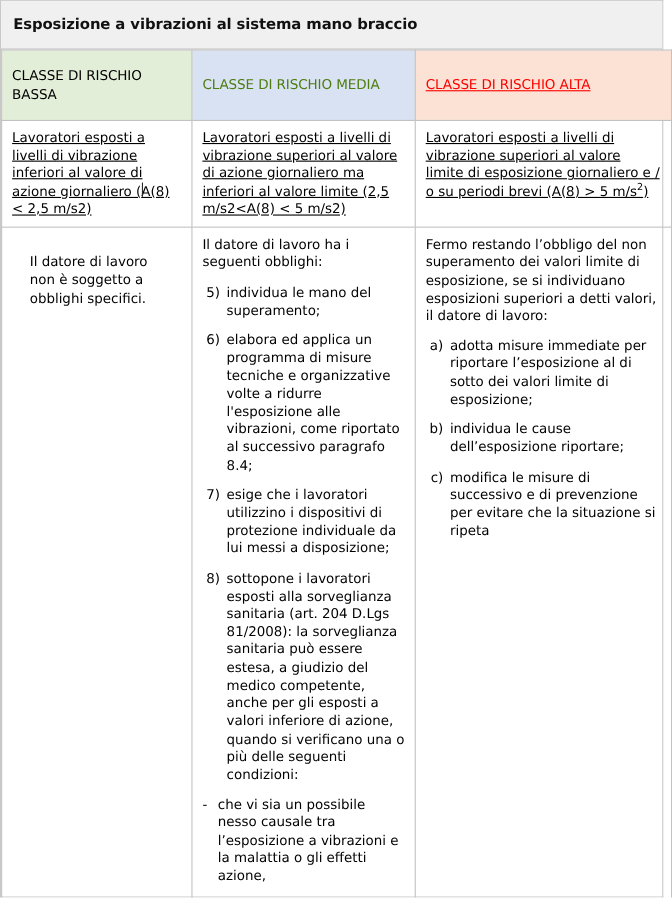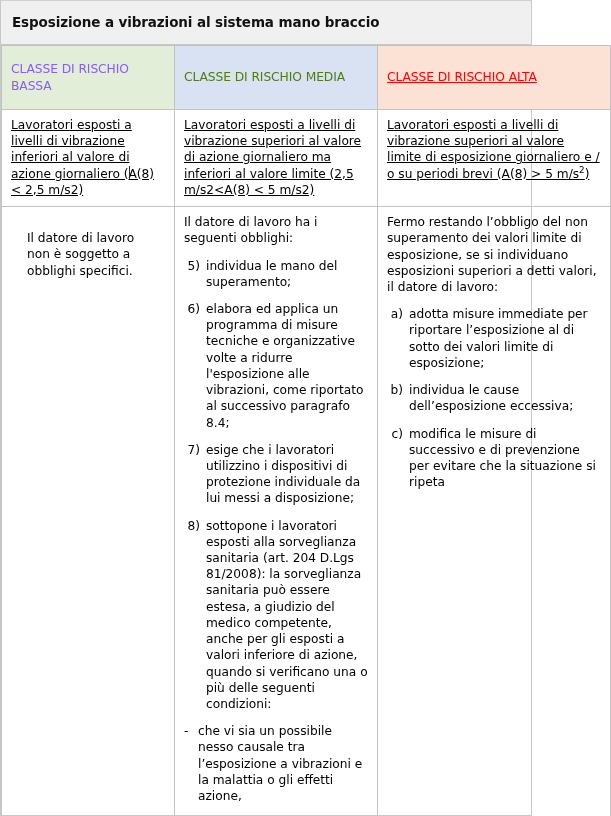--- a/index.html
+++ b/index.html
@@ -10,21 +10,21 @@
   }
   body {
     width: 611px;
     height: 816px;
     font-family: "DejaVu Sans", sans-serif;
     color: #000000;
     overflow: hidden;
   }
 
   .doc-frame {
-    width: 532px;
+    width: 603px;
     height: 816px;
     border: 1px solid #c8c8c8;
     border-top: 1px solid #d0d0d0;
     background: #ffffff;
     position: relative;
   }
 
   
   .title-bar {
     height: 44px;
@@ -65,21 +65,21 @@
     vertical-align: middle;
     padding: 6px 9px;
     font-size: 12.3px;
     letter-spacing: -0.1px;
   }
 
   .cell-low   { background: #e3eed9; }
   .cell-med   { background: #d9e2f3; }
   .cell-high  { background: #fbe2d4; text-decoration: underline; }
 
-  .hdr-low  { color: #8b5cf6; }
+  .hdr-low  { color: #000000; }
   .hdr-med  { color: #4d7c0f; }
   .hdr-high { color: #ff0000; }
 
   .desc-cell { font-size: 12.3px; line-height: 1.34; text-decoration: underline; }
   .desc-cell p { margin: 0; }
 
   .body-cell { font-size: 12.2px; line-height: 1.33; }
   .body-cell > p.lead { margin: 0 0 11px 0; }
   .body-cell > p.lead.tight { margin: 16px; }
 
@@ -191,21 +191,21 @@
 
         <td class="body-cell">
           <p class="lead">Fermo restando l’obbligo del non superamento dei valori limite di esposizione, se si individuano esposizioni superiori a detti valori, il datore di lavoro:</p>
 
           <div class="item">
             <span class="marker">a)</span>
             <span class="txt">adotta misure immediate per riportare l’esposizione al di sotto dei valori limite di esposizione;</span>
           </div>
           <div class="item">
             <span class="marker">b)</span>
-            <span class="txt">individua le cause dell’esposizione eccessiva;</span>
+            <span class="txt">individua le cause dell’esposizione riportare;</span>
           </div>
           <div class="item">
             <span class="marker">c)</span>
             <span class="txt">modifica le misure di successivo e di prevenzione per evitare che la situazione si ripeta</span>
           </div>
         </td>
 
       </tr>
     </tbody>
   </table>

